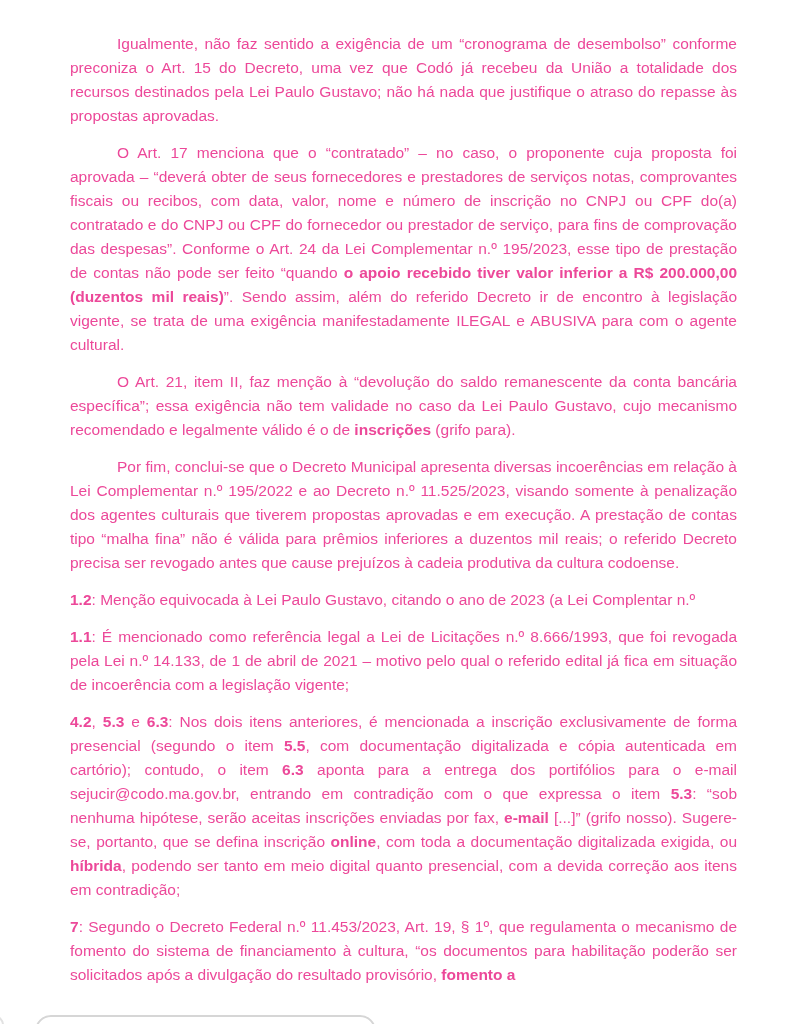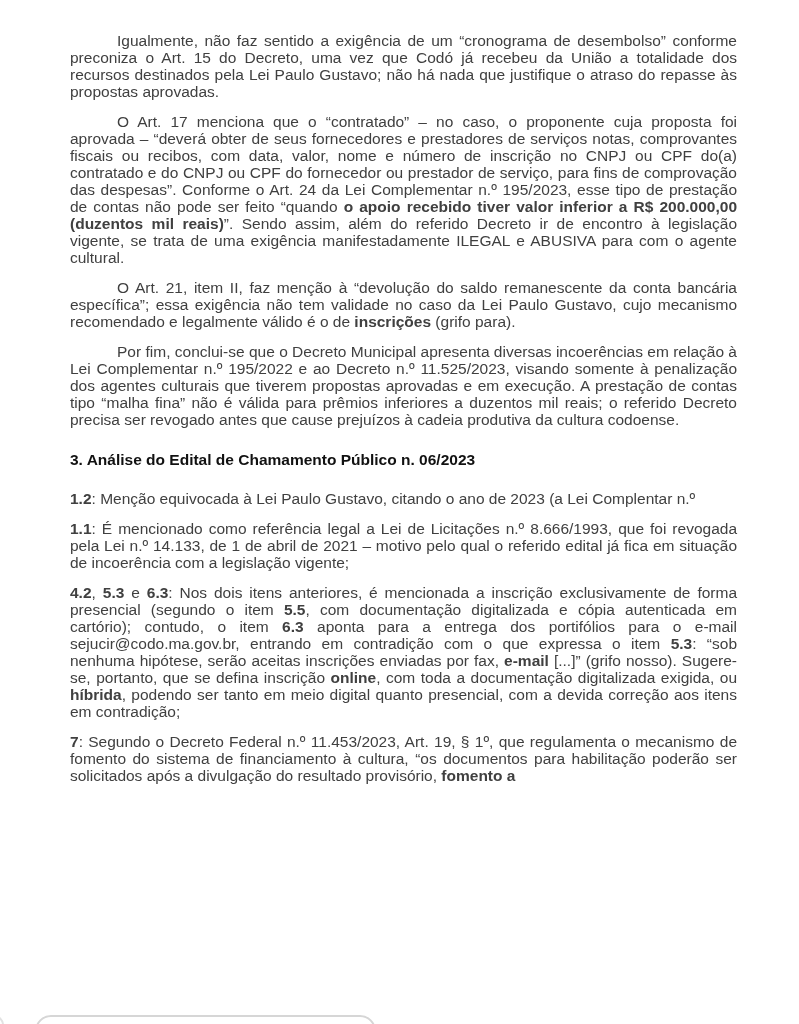--- a/index.html
+++ b/index.html
@@ -17,23 +17,23 @@
   }
   .doc {
     position: absolute;
     left: 70px;
     top: 32px;
     width: 667px;
   }
   .doc-paragraph {
     margin: 0 0 13px 0;
     font-size: 15.5px;
-    line-height: 17px;
+    line-height: 24px;
     text-align: justify;
-    color: #404040;
+    color: #ec4899;
   }
   .doc-paragraph.indent {
     text-indent: 47px;
   }
   .doc-heading {
     margin: 22px 0 20px 0;
     font-size: 15.5px;
     line-height: 20px;
     font-weight: bold;
     text-align: left;
@@ -64,21 +64,20 @@
 </style>
 </head>
 <body>
 
 <div class="doc">
   <div>
       <p class="doc-paragraph indent"><span>Igualmente, não faz sentido a exigência de um “cronograma de desembolso” conforme preconiza o Art. 15 do Decreto, uma vez que Codó já recebeu da União a totalidade dos recursos destinados pela Lei Paulo Gustavo; não há nada que justifique o atraso do repasse às propostas aprovadas.</span></p>
       <p class="doc-paragraph indent"><span>O Art. 17 menciona que o “contratado” – no caso, o proponente cuja proposta foi aprovada – “deverá obter de seus fornecedores e prestadores de serviços notas, comprovantes fiscais ou recibos, com data, valor, nome e número de inscrição no CNPJ ou CPF do(a) contratado e do CNPJ ou CPF do fornecedor ou prestador de serviço, para fins de comprovação das despesas”. Conforme o Art. 24 da Lei Complementar n.º 195/2023, esse tipo de prestação de contas não pode ser feito “quando </span><span class="b">o apoio recebido tiver valor inferior a R$ 200.000,00 (duzentos mil reais)</span><span>”. Sendo assim, além do referido Decreto ir de encontro à legislação vigente, se trata de uma exigência manifestadamente ILEGAL e ABUSIVA para com o agente cultural.</span></p>
       <p class="doc-paragraph indent"><span>O Art. 21, item II, faz menção à “devolução do saldo remanescente da conta bancária específica”; essa exigência não tem validade no caso da Lei Paulo Gustavo, cujo mecanismo recomendado e legalmente válido é o de </span><span class="b">inscrições</span><span> (grifo para).</span></p>
       <p class="doc-paragraph indent"><span>Por fim, conclui-se que o Decreto Municipal apresenta diversas incoerências em relação à Lei Complementar n.º 195/2022 e ao Decreto n.º 11.525/2023, visando somente à penalização dos agentes culturais que tiverem propostas aprovadas e em execução. A prestação de contas tipo “malha fina” não é válida para prêmios inferiores a duzentos mil reais; o referido Decreto precisa ser revogado antes que cause prejuízos à cadeia produtiva da cultura codoense.</span></p>
-      <h3 class="doc-heading"><span class="b">3. Análise do Edital de Chamamento Público n. 06/2023</span></h3>
       <p class="doc-paragraph"><span class="b">1.2</span><span>: Menção equivocada à Lei Paulo Gustavo, citando o ano de 2023 (a Lei Complentar n.º</span><br></p>
       <p class="doc-paragraph"><span class="b">1.1</span><span>: É mencionado como referência legal a Lei de Licitações n.º 8.666/1993, que foi revogada pela Lei n.º 14.133, de 1 de abril de 2021 – motivo pelo qual o referido edital já fica em situação de incoerência com a legislação vigente;</span></p>
       <p class="doc-paragraph"><span class="b">4.2</span><span>, </span><span class="b">5.3</span><span> e </span><span class="b">6.3</span><span>: Nos dois itens anteriores, é mencionada a inscrição exclusivamente de forma presencial (segundo o item </span><span class="b">5.5</span><span>, com documentação digitalizada e cópia autenticada em cartório); contudo, o item </span><span class="b">6.3</span><span> aponta para a entrega dos portifólios para o e-mail sejucir@codo.ma.gov.br, entrando em contradição com o que expressa o item </span><span class="b">5.3</span><span>: “sob nenhuma hipótese, serão aceitas inscrições enviadas por fax, </span><span class="b">e-mail</span><span> [...]” (grifo nosso). Sugere-se, portanto, que se defina inscrição </span><span class="b">online</span><span>, com toda a documentação digitalizada exigida, ou </span><span class="b">híbrida</span><span>, podendo ser tanto em meio digital quanto presencial, com a devida correção aos itens em contradição;</span></p>
       <p class="doc-paragraph"><span class="b">7</span><span>: Segundo o Decreto Federal n.º 11.453/2023, Art. 19, § 1º, que regulamenta o mecanismo de fomento do sistema de financiamento à cultura, “os documentos para habilitação poderão ser solicitados após a divulgação do resultado provisório, </span><span class="b">fomento a</span></p>
     </div>
 </div>
 
 <div class="bottom-panel-left-fragment"></div>
 <div class="bottom-panel"></div>
 

